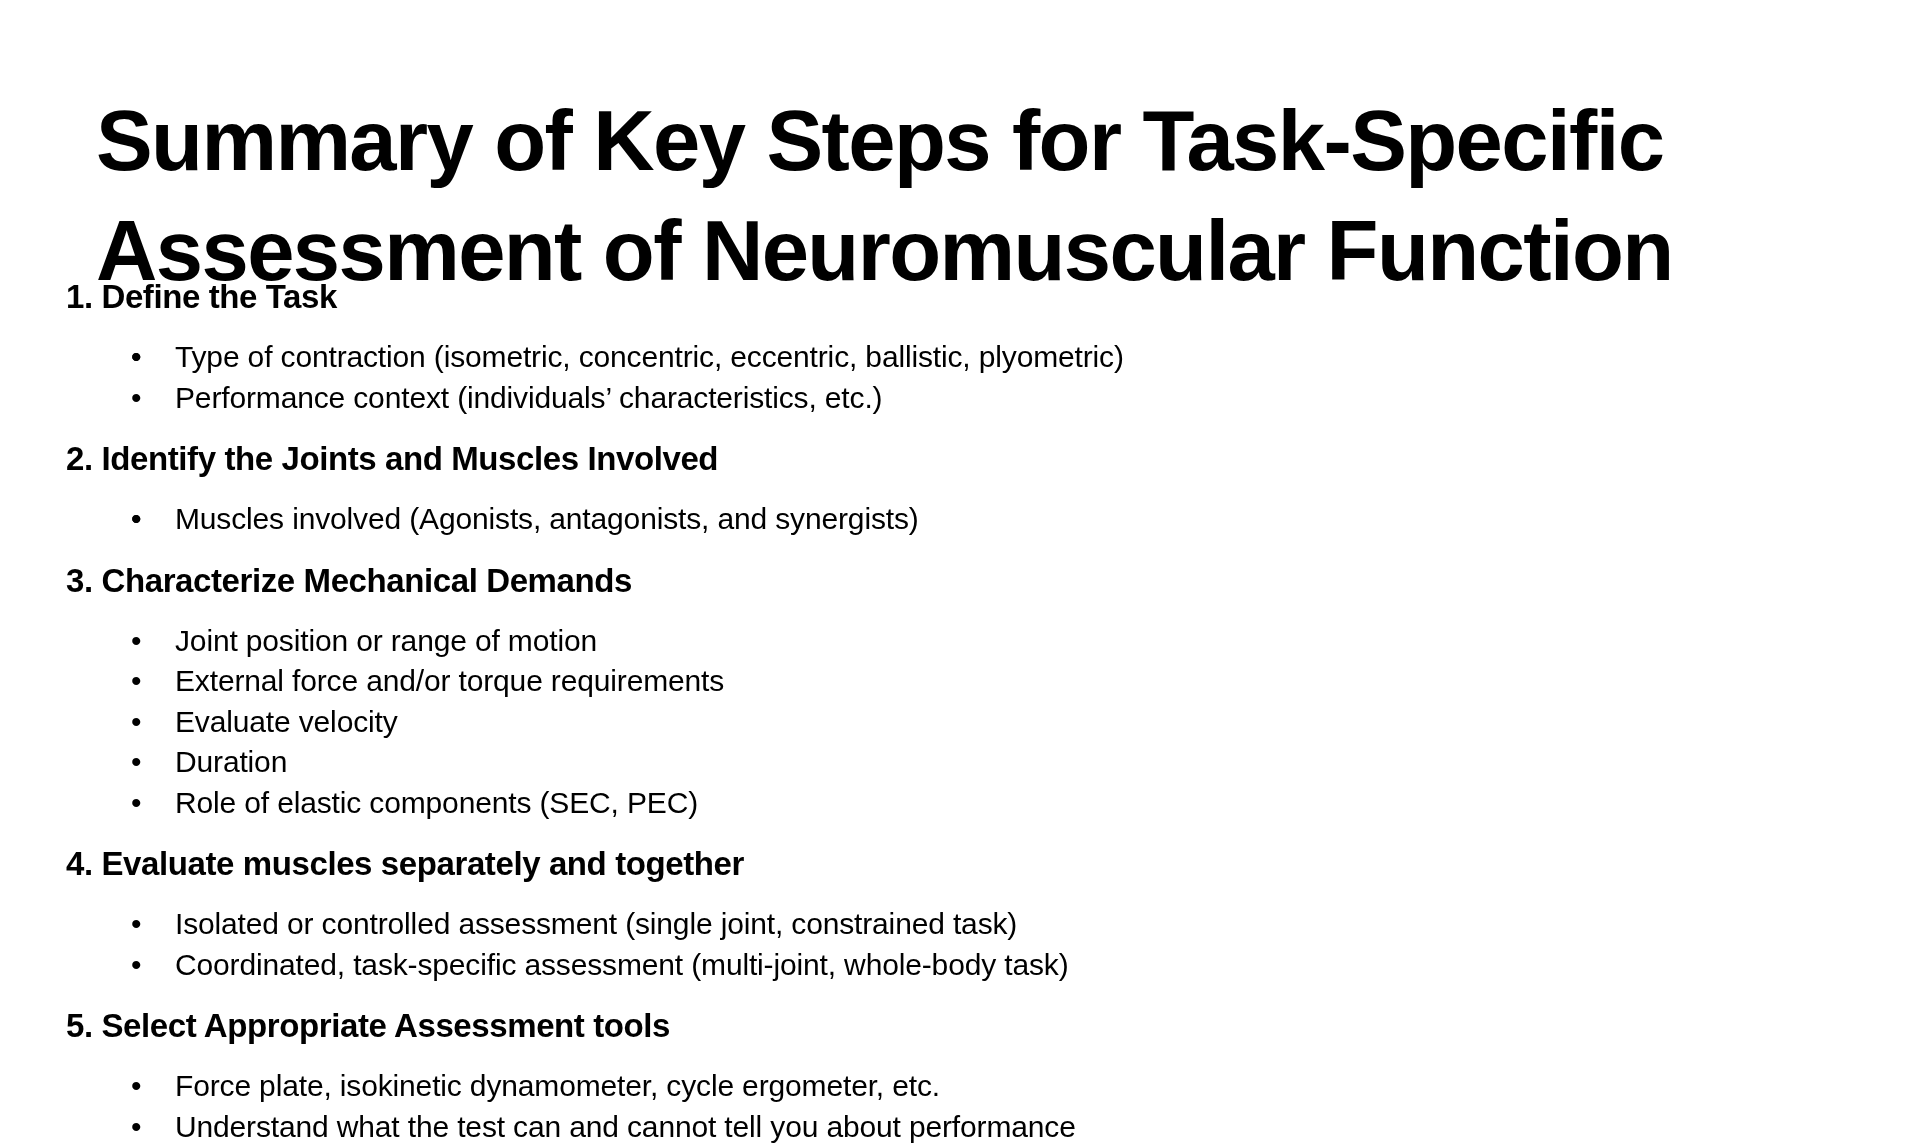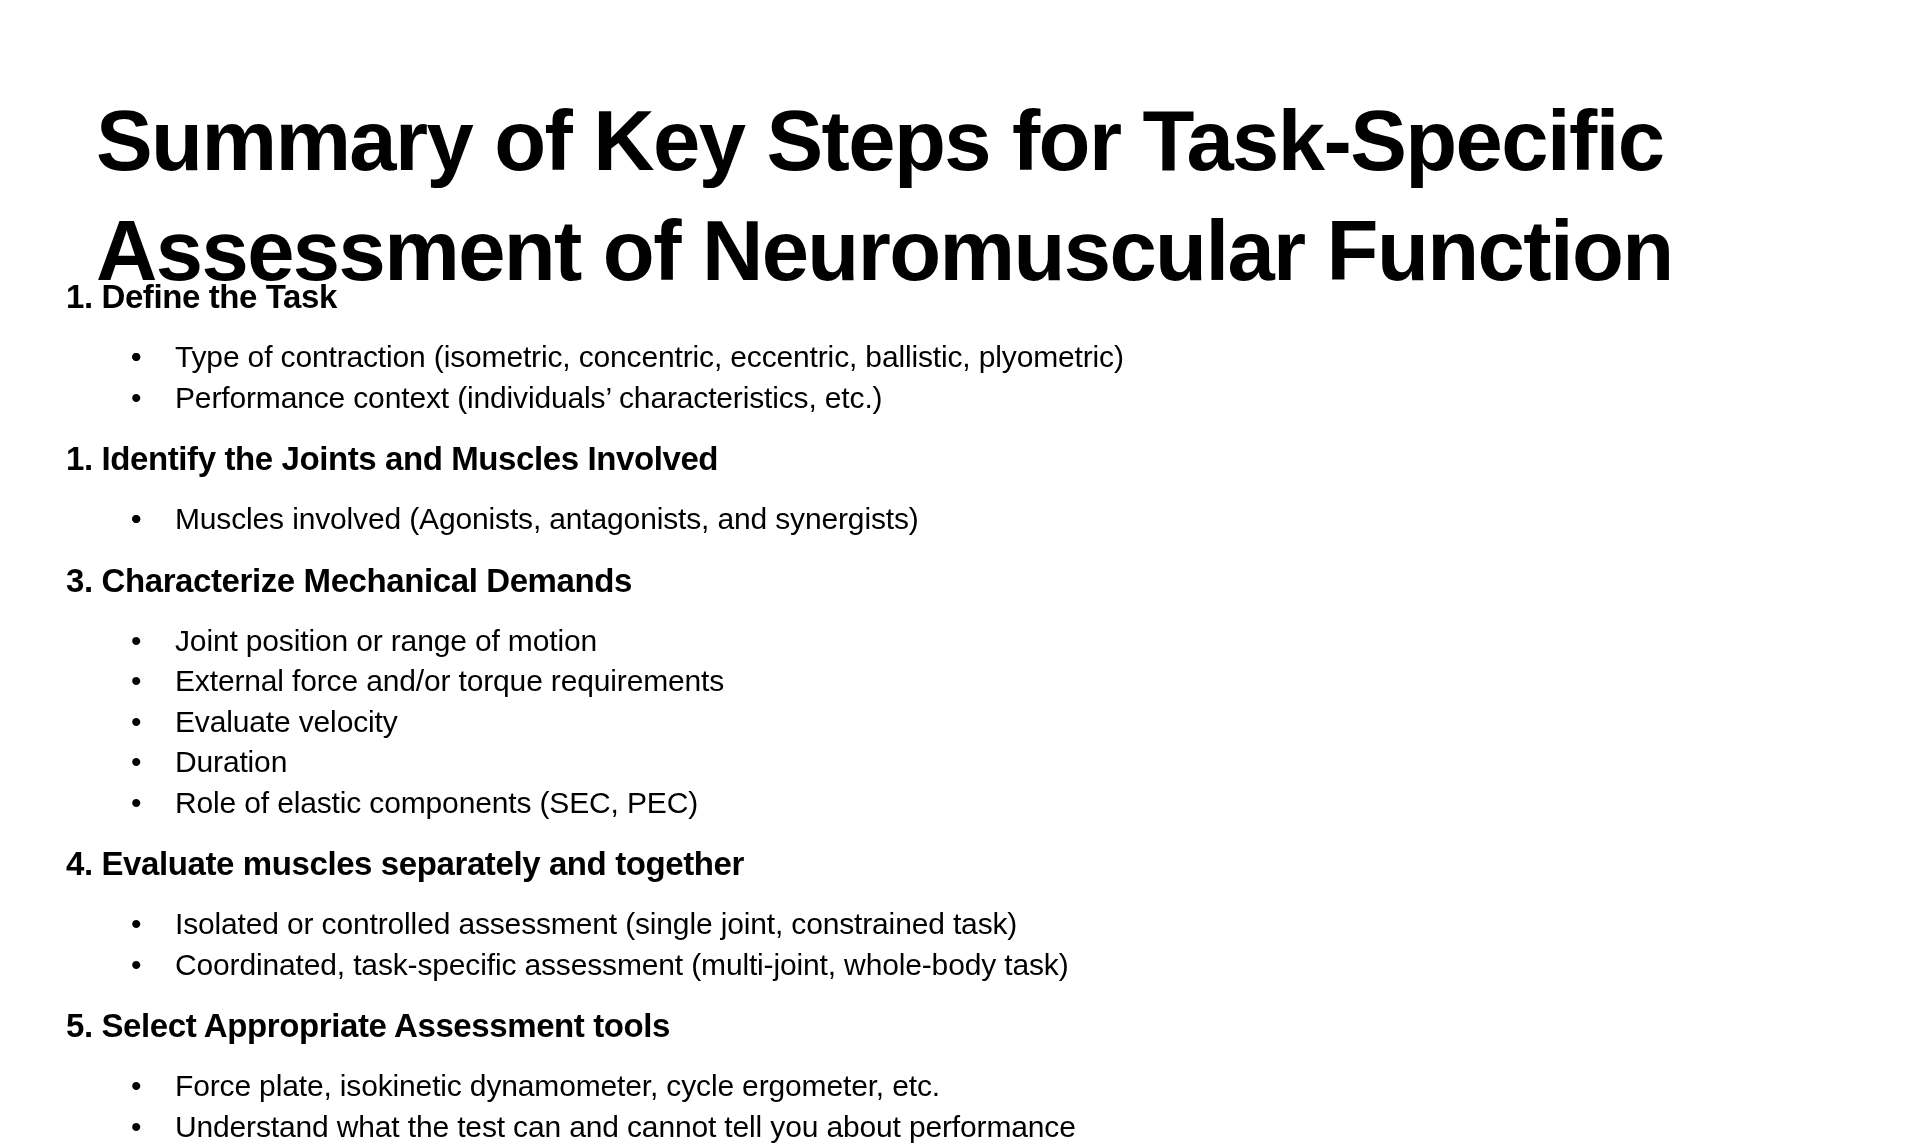--- a/index.html
+++ b/index.html
@@ -106,21 +106,21 @@
   <div class="outline">
       <div class="section">
         <div class="section-heading">1. Define the Task</div>
         <ul class="bullet-list">
           <li class="bullet-item"><span class="bullet-glyph">•</span></li>
           <li class="bullet-item"><span class="bullet-glyph">•</span><span class="bullet-text">Type of contraction (isometric, concentric, eccentric, ballistic, plyometric)</span></li>
           <li class="bullet-item"><span class="bullet-glyph">•</span><span class="bullet-text">Performance context (individuals’ characteristics, etc.)</span></li>
         </ul>
       </div>
       <div class="section">
-        <div class="section-heading">1. Identify the Joints and Muscles Involved</div>
+        <div class="section-heading">2. Identify the Joints and Muscles Involved</div>
         <ul class="bullet-list">
           <li class="bullet-item"><span class="bullet-glyph">•</span></li>
           <li class="bullet-item"><span class="bullet-glyph">•</span><span class="bullet-text">Muscles involved (Agonists, antagonists, and synergists)</span></li>
         </ul>
       </div>
       <div class="section">
         <div class="section-heading">3. Characterize Mechanical Demands</div>
         <ul class="bullet-list">
           <li class="bullet-item"><span class="bullet-glyph">•</span><span class="bullet-text">Joint position or range of motion</span></li>
           <li class="bullet-item"><span class="bullet-glyph">•</span><span class="bullet-text">External force and/or torque requirements</span></li>

